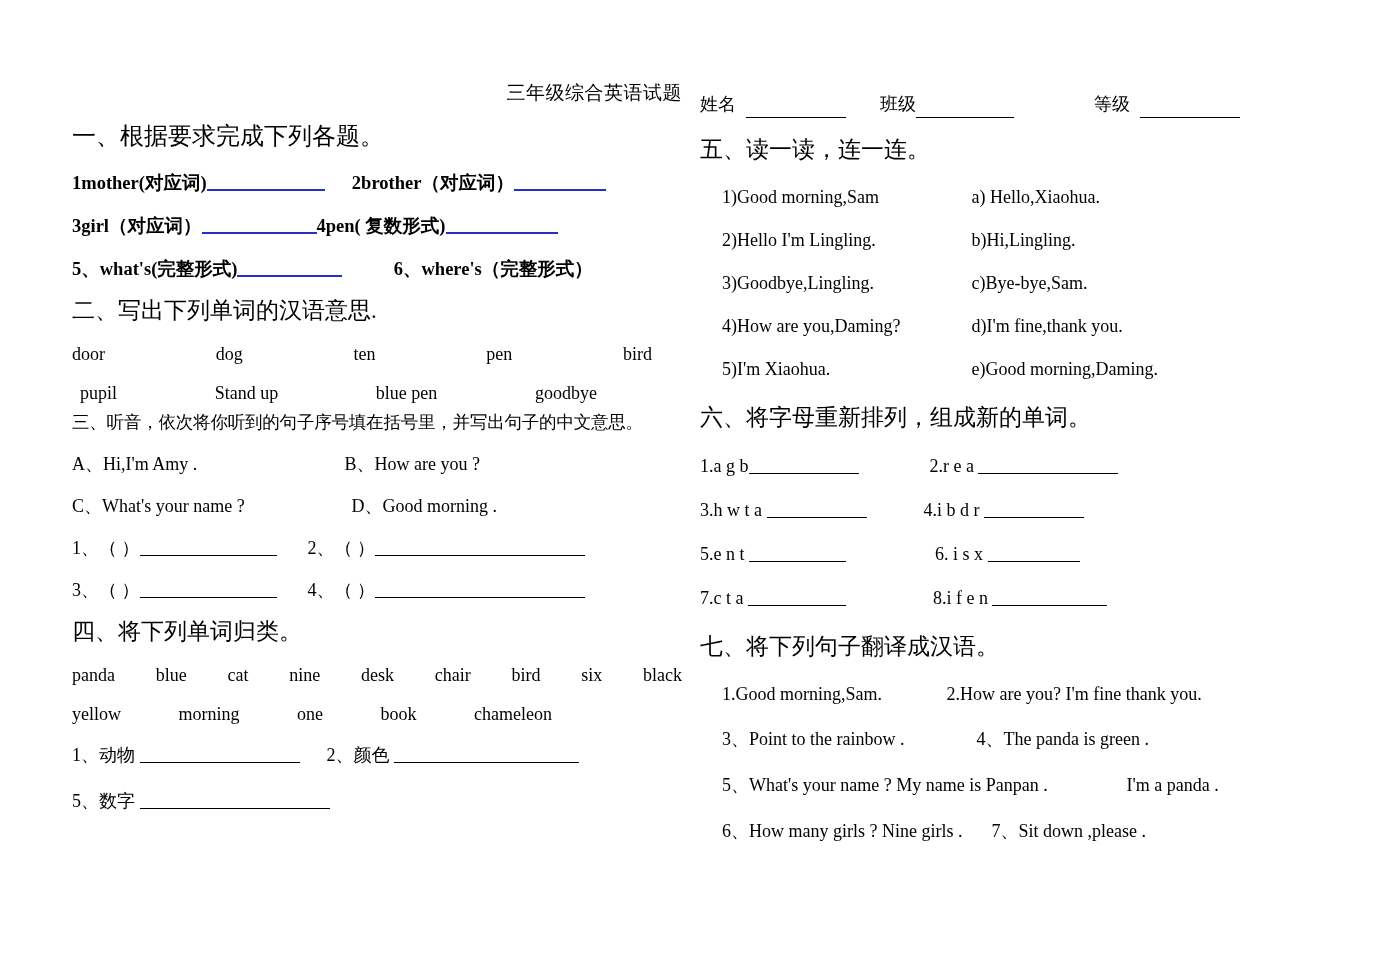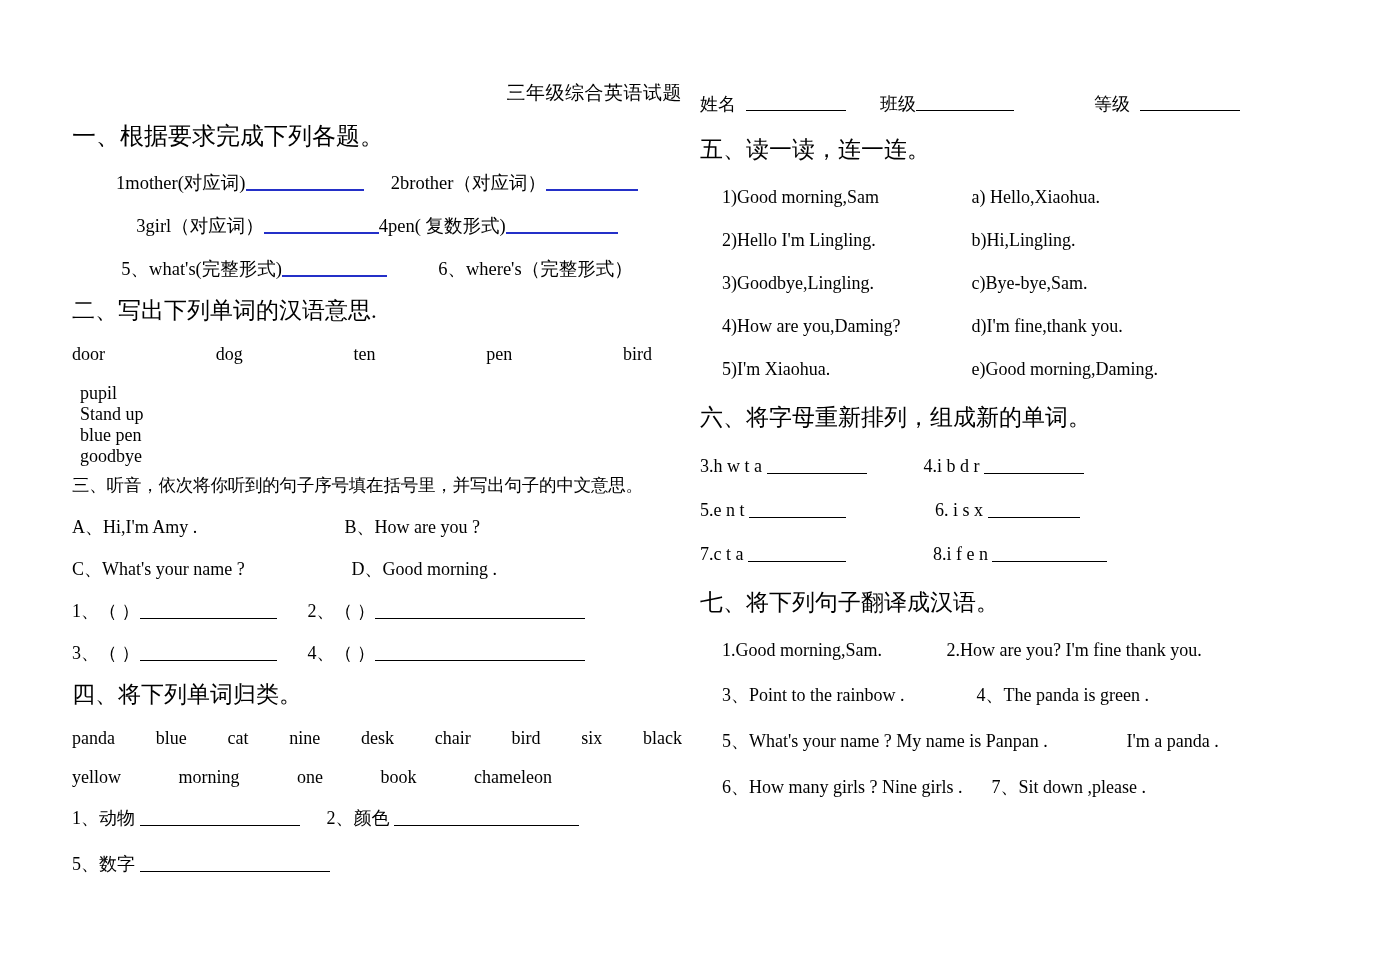--- a/index.html
+++ b/index.html
@@ -39,21 +39,21 @@
     font-size: 23px;
     margin: 0;
     white-space: nowrap;
   }
   .sec-head.bold { font-weight: normal; font-size: 24px; }
 
   .line {
     font-size: 18px;
     white-space: nowrap;
   }
-  .line.bold { font-weight: normal; font-size: 18.5px; text-align: center; }
+  .line.bold { font-weight: bold; font-size: 18.5px; }
 
   
   .blank {
     display: inline-block;
     border-bottom: 1.6px solid #000;
     vertical-align: baseline;
     height: 1em;
     margin-bottom: -2px;
   }
   .blank.blue { border-bottom-color: #2430c8; border-bottom-width: 2px; }
@@ -61,21 +61,21 @@
   .spaced { display: flex; }
   .spaced > span { white-space: nowrap; }
   .mt14 { margin-top: 14px; }
   .mt18 { margin-top: 18px; }
   .mt22 { margin-top: 22px; }
 
   .indent { padding-left: 22px; }
 
   .hdr-fields {
     display: flex;
-    align-items: flex-start;
+    align-items: flex-end;
     font-size: 18px;
     margin-top: 92px;
     white-space: nowrap;
   }
 </style>
 </head>
 <body>
 
 <div class="page">
 
@@ -104,21 +104,21 @@
     <div class="sec-head mt14">二、写出下列单词的汉语意思.</div>
 
     <div class="line mt18 spaced" style="padding-right:30px;justify-content:space-between;">
       <span>door</span>
       <span>dog</span>
       <span>ten</span>
       <span>pen</span>
       <span>bird</span>
     </div>
 
-    <div class="line mt18 spaced" style="padding-left:8px;padding-right:85px;justify-content:space-between;flex-direction:column;">
+    <div class="line mt18 spaced" style="padding-left:8px;padding-right:85px;justify-content:space-between;">
       <span>pupil</span>
       <span>Stand up</span>
       <span>blue pen</span>
       <span>goodbye</span>
     </div>
 
     <div class="sec-head mt14" style="font-size:17.5px;letter-spacing:-0.2px;margin-top:6px;">三、听音，依次将你听到的句子序号填在括号里，并写出句子的中文意思。</div>
 
     <div class="line mt18">
       <span style="display:inline-block;width:268px">A、Hi,I'm Amy .</span>
@@ -208,20 +208,25 @@
       <span style="display:inline-block;width:245px">4)How are you,Daming?</span>
       <span>d)I'm fine,thank you.</span>
     </div>
     <div class="line mt22 indent">
       <span style="display:inline-block;width:245px">5)I'm Xiaohua.</span>
       <span>e)Good morning,Daming.</span>
     </div>
 
     <div class="sec-head mt22">六、将字母重新排列，组成新的单词。</div>
 
+    <div class="line mt22">
+      <span>1.a g b</span><span class="blank" style="width:110px"></span>
+      <span style="display:inline-block;width:62px"></span>
+      <span>2.r e a</span> <span class="blank" style="width:140px"></span>
+    </div>
 
     <div class="line mt22">
       <span>3.h w t a</span> <span class="blank" style="width:100px"></span>
       <span style="display:inline-block;width:48px"></span>
       <span>4.i b d r</span> <span class="blank" style="width:100px"></span>
     </div>
 
     <div class="line mt22">
       <span>5.e n t</span> <span class="blank" style="width:97px"></span>
       <span style="display:inline-block;width:80px"></span>

